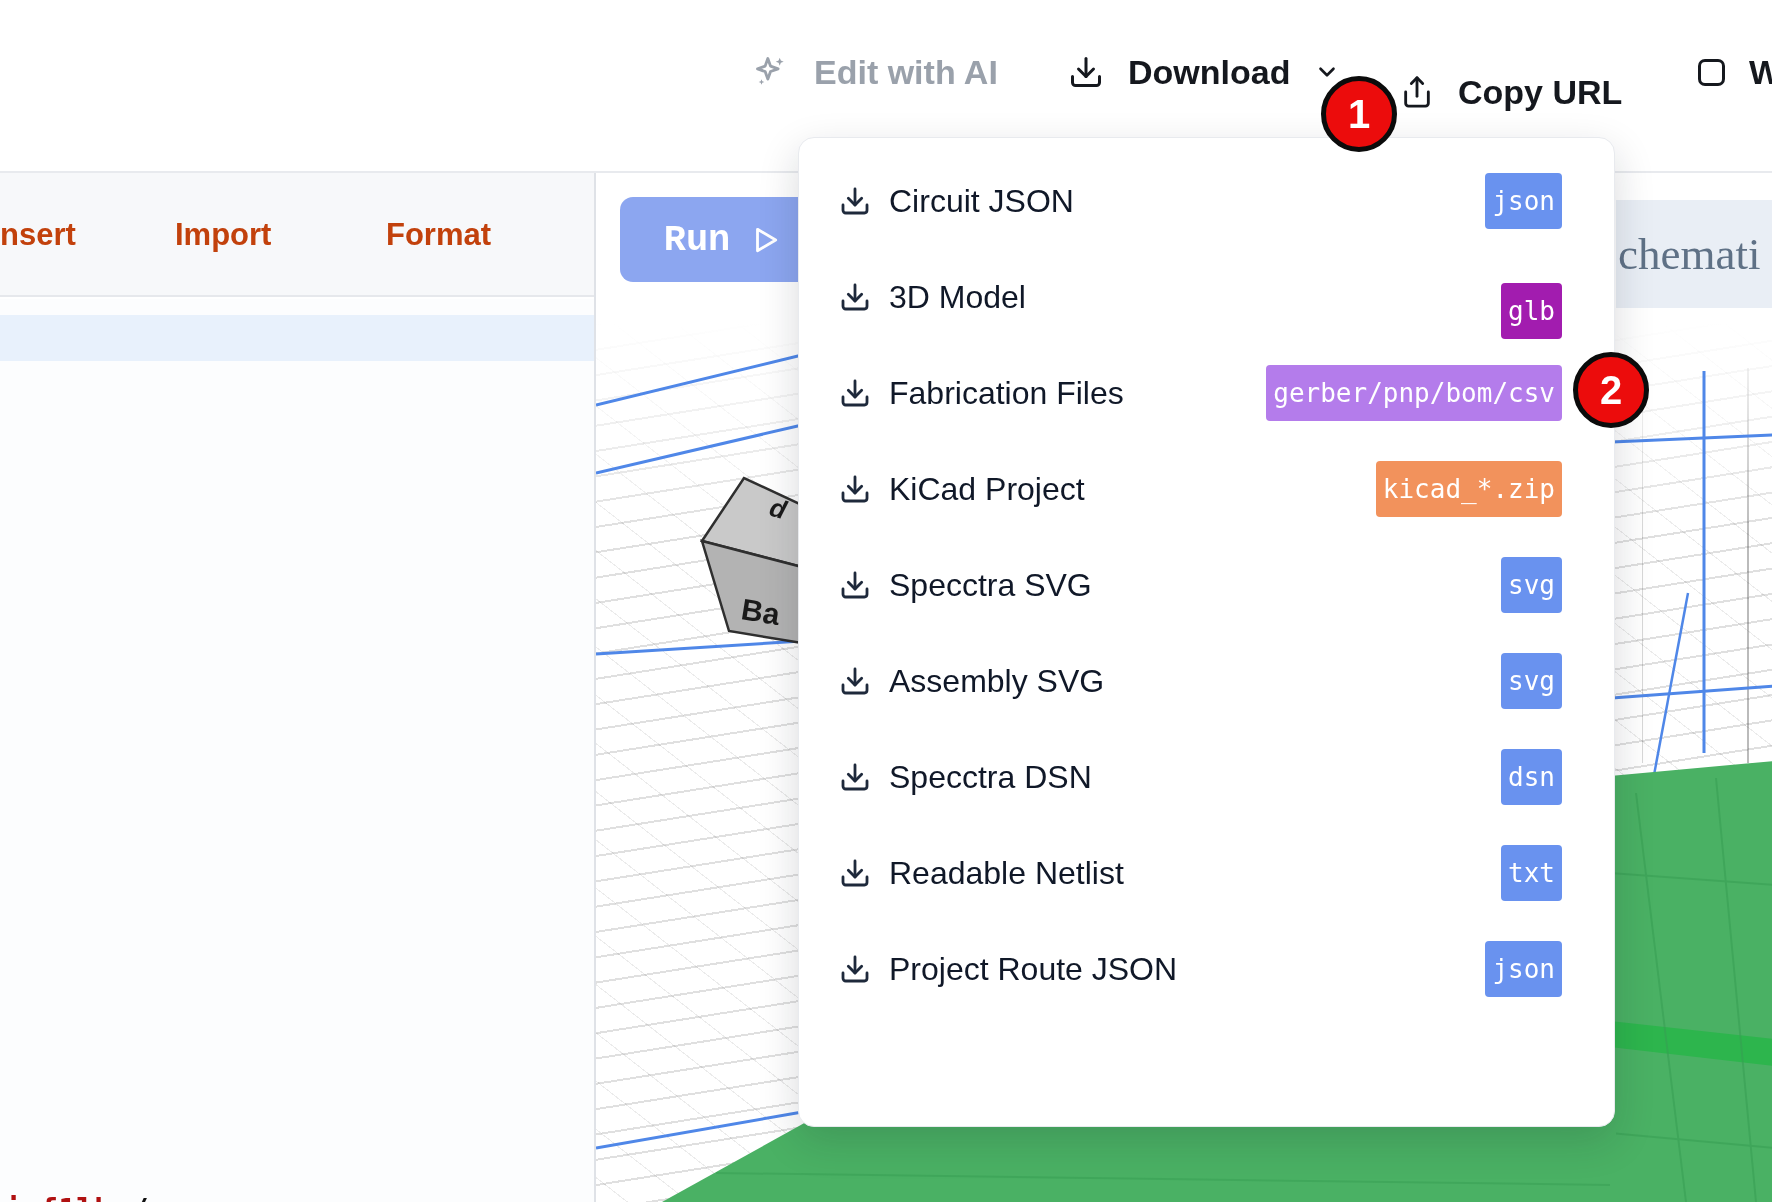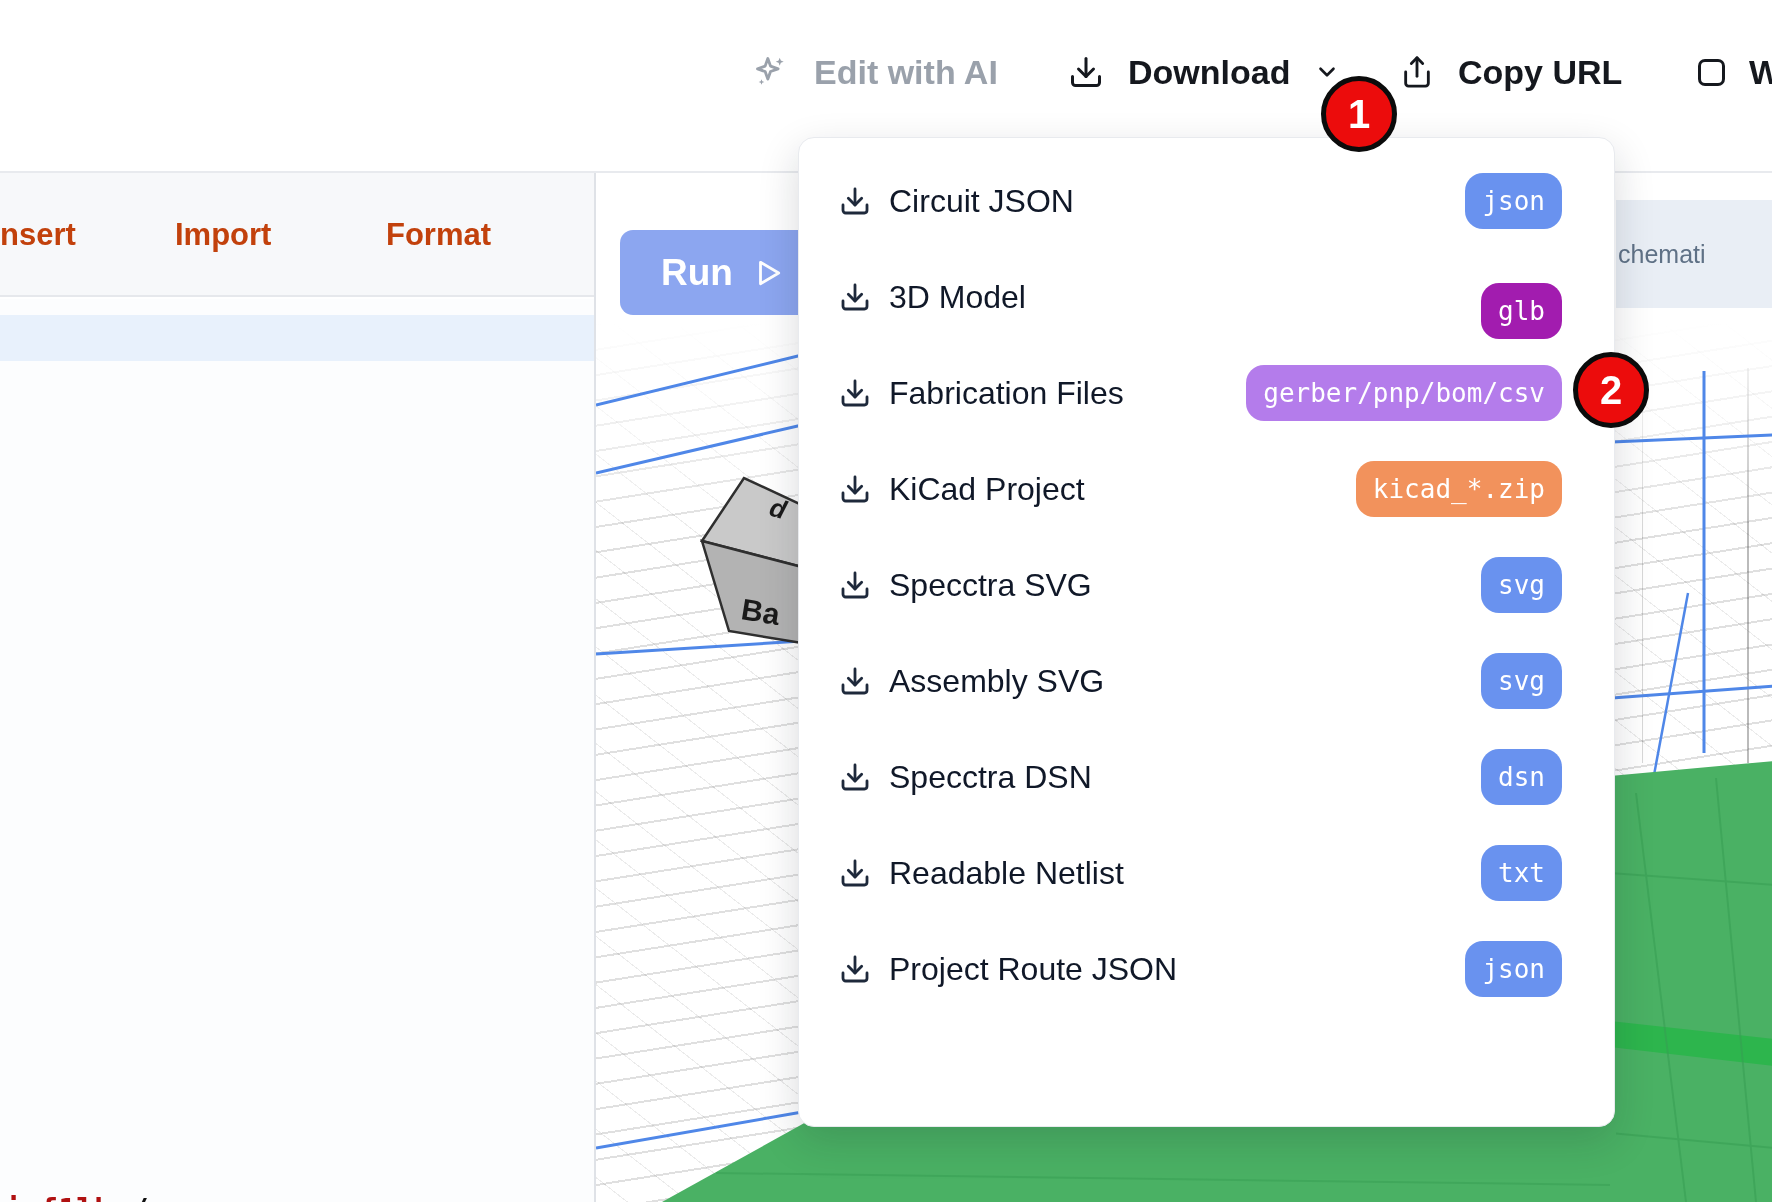--- a/index.html
+++ b/index.html
@@ -40,37 +40,37 @@
       repeating-linear-gradient(-9deg,  rgba(60,60,60,.16) 0 2px, transparent 2px 25px),
       repeating-linear-gradient(-142deg, rgba(60,60,60,.10) 0 1px, transparent 1px 38px);
   }
   #gridfade { position:absolute; left:0; top:0; width:1178px; height:360px;
     background:linear-gradient(to bottom, #fff 0 150px, rgba(255,255,255,0)); }
   #scene { position:absolute; left:0; top:0; }
 
   
   #run-btn { position:absolute; left:620px; top:197px; width:204px; height:85px; background:#8ca6f0;
     border:none; border-radius:13px; color:#fff; font-size:37px; font-weight:700;
-    font-family:Liberation Sans, sans-serif; display:flex; align-items:center; justify-content:center;
-    gap:20px; z-index:10; cursor:pointer;margin-top:33px; }
+    font-family:Liberation Mono, monospace; display:flex; align-items:center; justify-content:center;
+    gap:20px; z-index:10; cursor:pointer; }
 
   
   #tab-schematic { position:absolute; left:1616px; top:200px; width:156px; height:108px;
     background:#e9eef5; z-index:8; display:flex; align-items:center; overflow:hidden; cursor:pointer; }
-  #tab-schematic span { font-size:25px; font-weight:500; color:#5f7186; margin-left:2px; white-space:nowrap; }
+  #tab-schematic span { font-size:45px; font-weight:500; color:#5f7186; margin-left:2px; white-space:nowrap;font-family:Liberation Serif, serif; }
 
   
   #dropdown { position:absolute; left:798px; top:137px; width:817px; height:990px; background:#fff;
     border:1px solid #e8eaee; border-radius:16px; box-shadow:0 14px 40px rgba(16,24,40,.16);
     z-index:40; padding:15px 0; }
   .ditem { height:96px; display:flex; align-items:center; padding:0 52px 0 40px; gap:18px; cursor:pointer; }
   .ditem .dlabel { font-size:32px; font-weight:500; color:#101828; white-space:nowrap; }
   .ditem .spacer { flex:1; }
   .fbadge { font-family:"DejaVu Sans Mono", monospace; font-size:26px; color:#fff;
-    padding:13px 17px; border-radius:18px; white-space:nowrap; }
+    padding:13px 7px; border-radius:4px; white-space:nowrap; }
   .dl-ic { flex:0 0 auto; display:flex; }
 </style>
 </head>
 <body>
 
 <div id="stage">
 
   <div id="canvas">
     <div id="grid"></div>
 
@@ -139,21 +139,21 @@
         <path d="M21 15v4a2 2 0 0 1-2 2H5a2 2 0 0 1-2-2v-4"></path>
           <polyline points="7 10 12 15 17 10"></polyline>
           <line x1="12" y1="15" x2="12" y2="3"></line>
       </svg>
       <span>Download</span>
       <svg width="26" height="26" viewBox="0 0 24 24" fill="none" stroke="#15181e" stroke-width="2.4" stroke-linecap="round" stroke-linejoin="round">
         <polyline points="6 9 12 15 18 9"></polyline>
       </svg>
     </div>
 
-    <div class="hitem" style="left:1400px;">
+    <div class="hitem" style="left:1400px;margin-top:20px;">
       <svg width="34" height="34" viewBox="0 0 24 24" fill="none" stroke="#15181e" stroke-width="2" stroke-linecap="round" stroke-linejoin="round">
         <path d="M4 12v8a2 2 0 0 0 2 2h12a2 2 0 0 0 2-2v-8"></path>
           <polyline points="16 6 12 2 8 6"></polyline>
           <line x1="12" y1="2" x2="12" y2="15"></line>
       </svg>
       <span>Copy URL</span>
     </div>
 
     <div class="hitem" style="left:1698px;">
       <span class="checkbox"></span>

